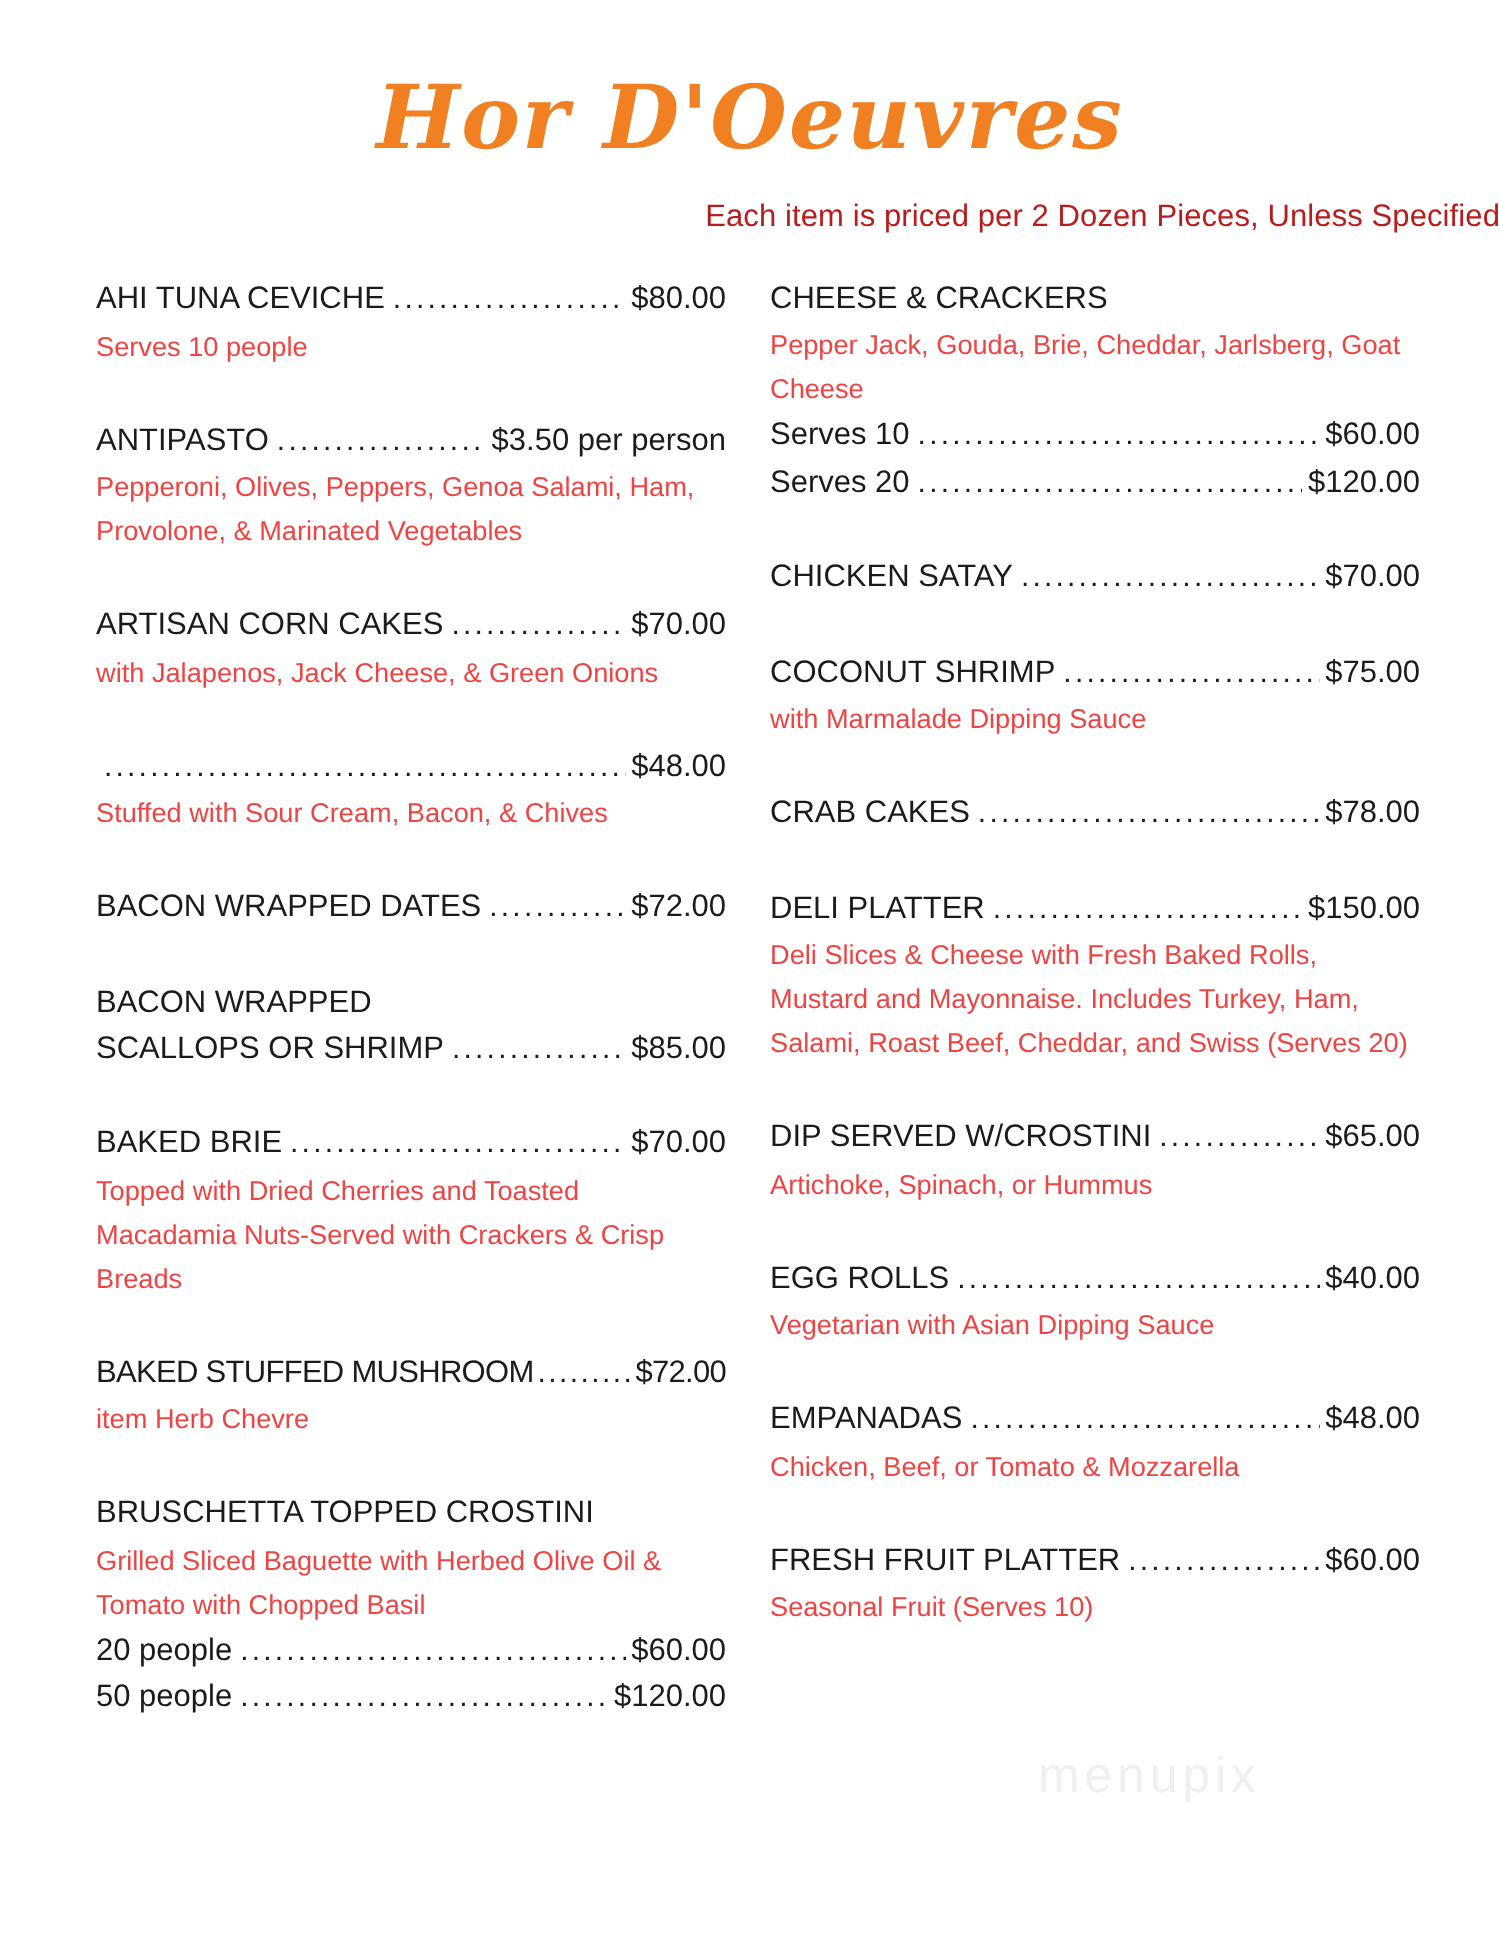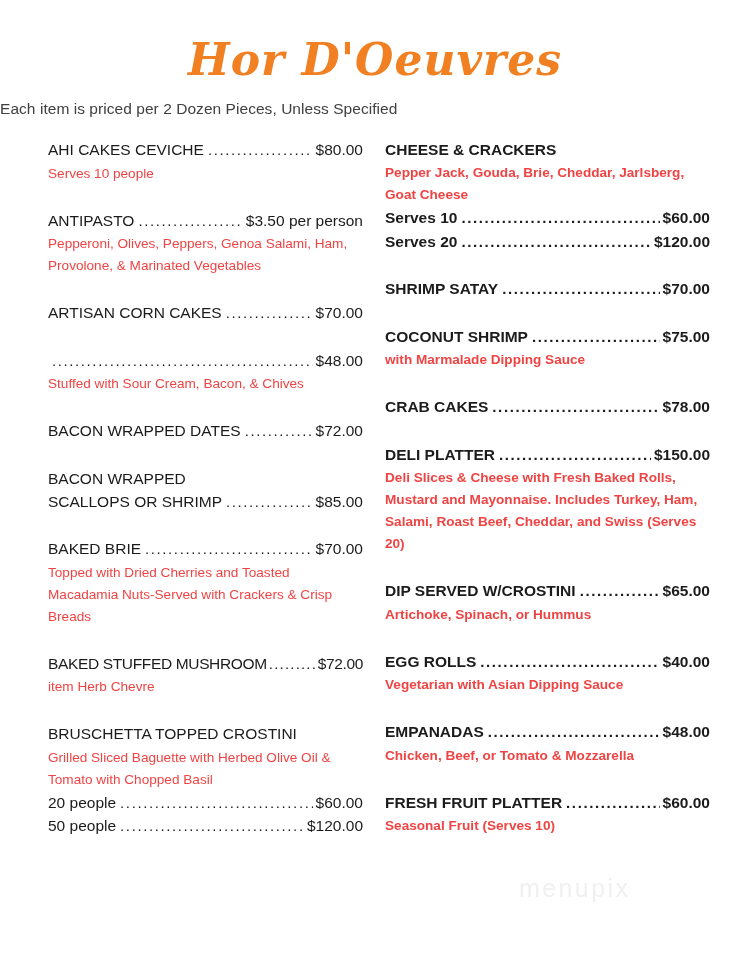--- a/index.html
+++ b/index.html
@@ -32,23 +32,23 @@
     font-size: 44px;
     font-weight: bold;
     font-style: italic;
     letter-spacing: 1px;
     margin: 0;
     padding-top: 38px;
     line-height: 1.0;
     white-space: nowrap;
   }
   .menu-subtitle {
-    text-align: left;
+    text-align: right;
     font-size: 15.5px;
-    color: #404040;
+    color: #b91c1c;
     margin: 0;
     padding-top: 18px;
     letter-spacing: 0.05px;
   }
 
   
   .columns {
     position: absolute;
     top: 138px;
     left: 0;
@@ -61,21 +61,20 @@
   }
   .col-left {
     width: 385px;
     padding-left: 48px;
     padding-right: 22px;
   }
   .col-right {
     width: 365px;
     padding-left: 0px;
     padding-right: 40px;
-    font-weight: bold;
   }
 
   
   .item {
     margin-bottom: 24px;
   }
   .item:last-child { margin-bottom: 0; }
 
   
   .row {
@@ -146,40 +145,41 @@
 <div class="page">
 
   <h1 class="menu-title" style="color: rgb(240, 128, 33);">Hor D'Oeuvres</h1>
 
   <p class="menu-subtitle">Each item is priced per 2 Dozen Pieces, Unless Specified</p>
 
   <div class="columns">
     <div class="col col-left">
         <div class="item">
           <div class="row">
-            <span class="nm">AHI CAKES CEVICHE</span>
+            <span class="nm">AHI TUNA CEVICHE</span>
             <span class="leader">........................................................................................................................................................................................................</span>
             <span class="pr">$80.00</span>
           </div>
           <div class="desc">Serves 10 people</div>
         </div>
         <div class="item">
           <div class="row">
             <span class="nm">ANTIPASTO</span>
             <span class="leader">........................................................................................................................................................................................................</span>
             <span class="pr">$3.50 per person</span>
           </div>
           <div class="desc">Pepperoni, Olives, Peppers, Genoa Salami, Ham, Provolone, &amp; Marinated Vegetables</div>
         </div>
         <div class="item">
           <div class="row">
             <span class="nm">ARTISAN CORN CAKES</span>
             <span class="leader">........................................................................................................................................................................................................</span>
             <span class="pr">$70.00</span>
           </div>
+          <div class="desc">with Jalapenos, Jack Cheese, &amp; Green Onions</div>
         </div>
         <div class="item">
           <div class="row">
             <span class="leader">........................................................................................................................................................................................................</span>
             <span class="pr">$48.00</span>
           </div>
           <div class="desc">Stuffed with Sour Cream, Bacon, &amp; Chives</div>
         </div>
         <div class="item">
           <div class="row">
@@ -243,21 +243,21 @@
             <span class="pr">$60.00</span>
           </div>
           <div class="row sub">
             <span class="nm">Serves 20</span>
             <span class="leader">........................................................................................................................................................................................................</span>
             <span class="pr">$120.00</span>
           </div>
         </div>
         <div class="item">
           <div class="row">
-            <span class="nm">SHRIMP SATAY</span>
+            <span class="nm">CHICKEN SATAY</span>
             <span class="leader">........................................................................................................................................................................................................</span>
             <span class="pr">$70.00</span>
           </div>
         </div>
         <div class="item">
           <div class="row">
             <span class="nm">COCONUT SHRIMP</span>
             <span class="leader">........................................................................................................................................................................................................</span>
             <span class="pr">$75.00</span>
           </div>

